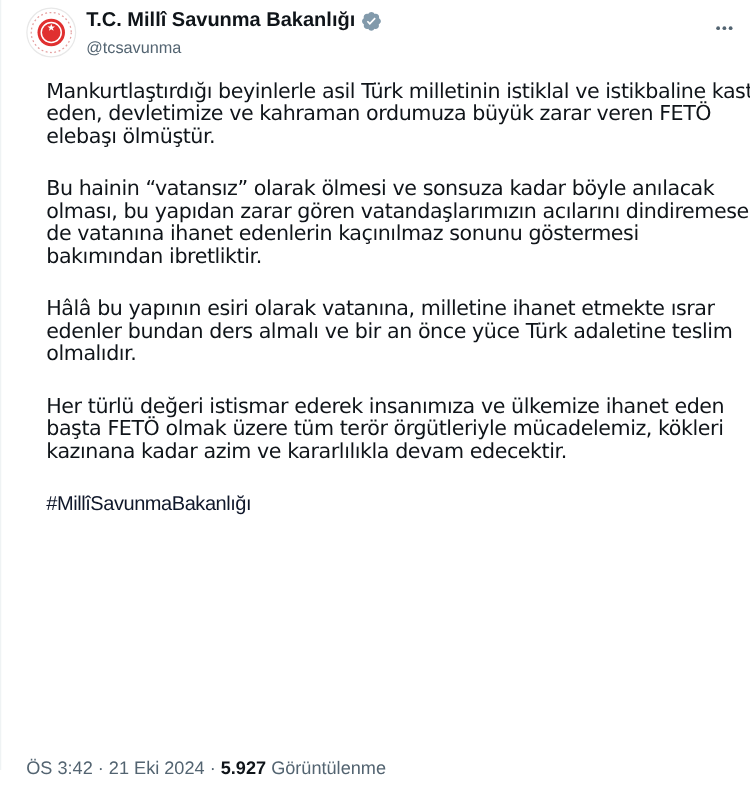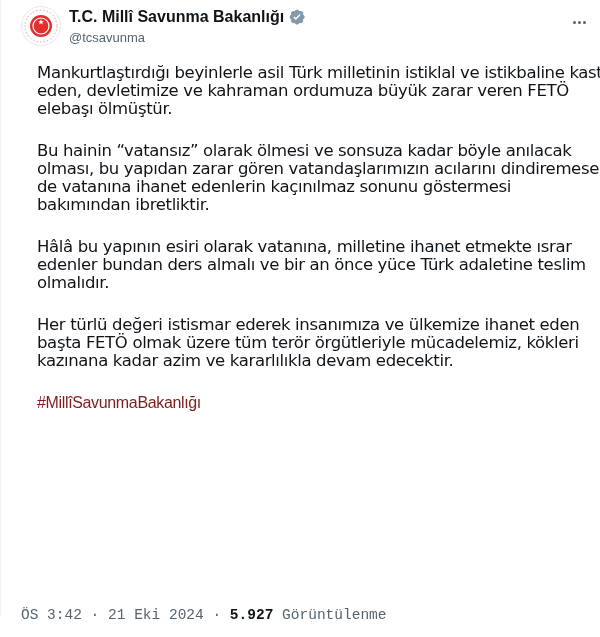--- a/index.html
+++ b/index.html
@@ -14,24 +14,24 @@
     .display-name { font-weight: bold; font-size: 16px; color: #0f1419; }
     .verified { margin-left: 4px; width: 18px; height: 18px; display: inline-block; }
     .handle { position: absolute; left: 48px; top: 24px; font-size: 13px; color: #536471; }
     .more { position: absolute; right: 0; top: 8px; width: 24px; height: 16px; display: flex;
             align-items: center; justify-content: center; gap: 2px; cursor: pointer; }
     .more span { width: 3px; height: 3px; border-radius: 50%; background: #536471; display: block; }
     .body { position: absolute; left: 36px; top: 64px; width: 570px; font-size: 16.5px;
             line-height: 18px; color: #0f1419; font-family: "DejaVu Sans", sans-serif;
             letter-spacing: -0.35px; }
     .body p { margin: 0 0 24px 0; }
-    .hashtag { color: #7f1d1d; cursor: pointer; text-decoration: none; font-family: "Liberation Sans", sans-serif;
+    .hashtag { color: #0f172a; cursor: pointer; text-decoration: none; font-family: "Liberation Sans", sans-serif;
                font-size: 16px; }
     .meta { position: absolute; left: 20px; top: 607px; font-size: 14.5px; color: #536471;
-            font-family: Liberation Mono, monospace; }
+            font-family: Liberation Sans, sans-serif; }
     .meta .count { color: #0f1419; font-weight: bold; }
   </style>
 </head>
 <body>
 
 <div class="tweet">
   <div class="header">
     <div class="avatar">
       <svg width="38" height="38" viewBox="0 0 38 38">
         <circle cx="19" cy="19" r="16" fill="none" stroke="#e4a0a0" stroke-width="1" stroke-dasharray="1.5 2"></circle>

